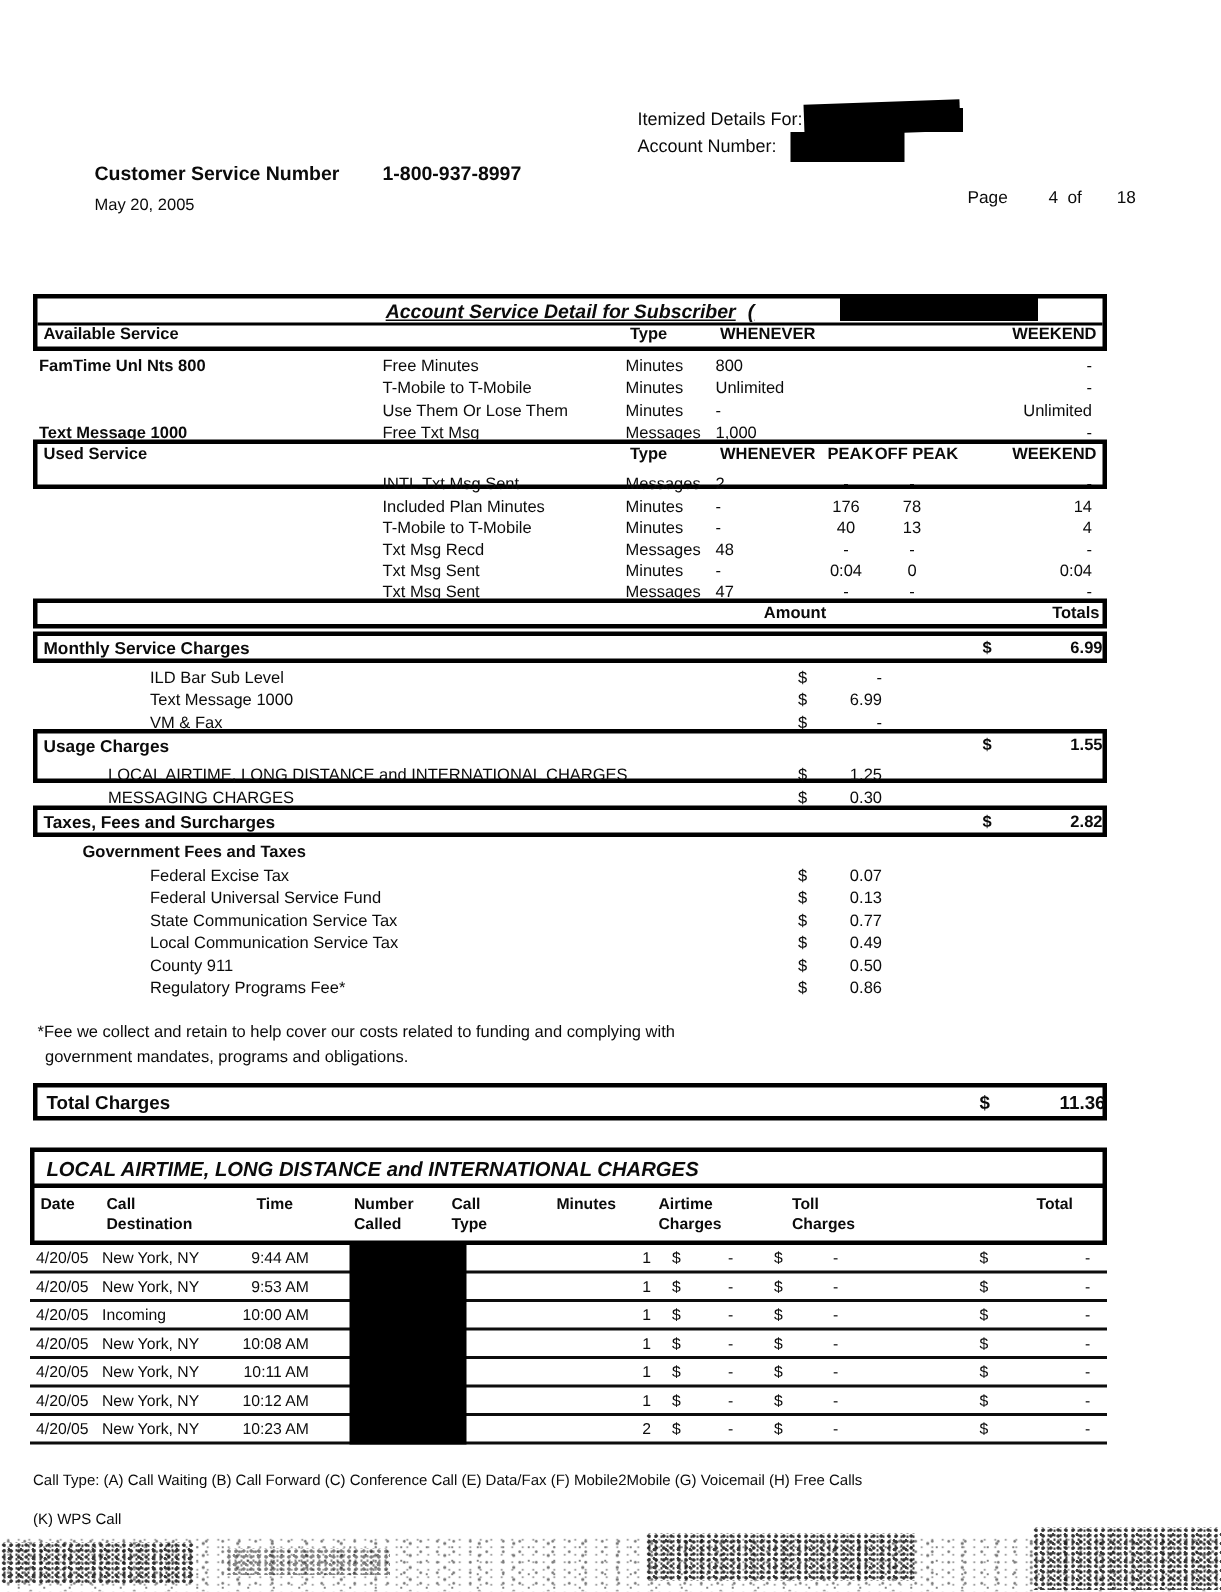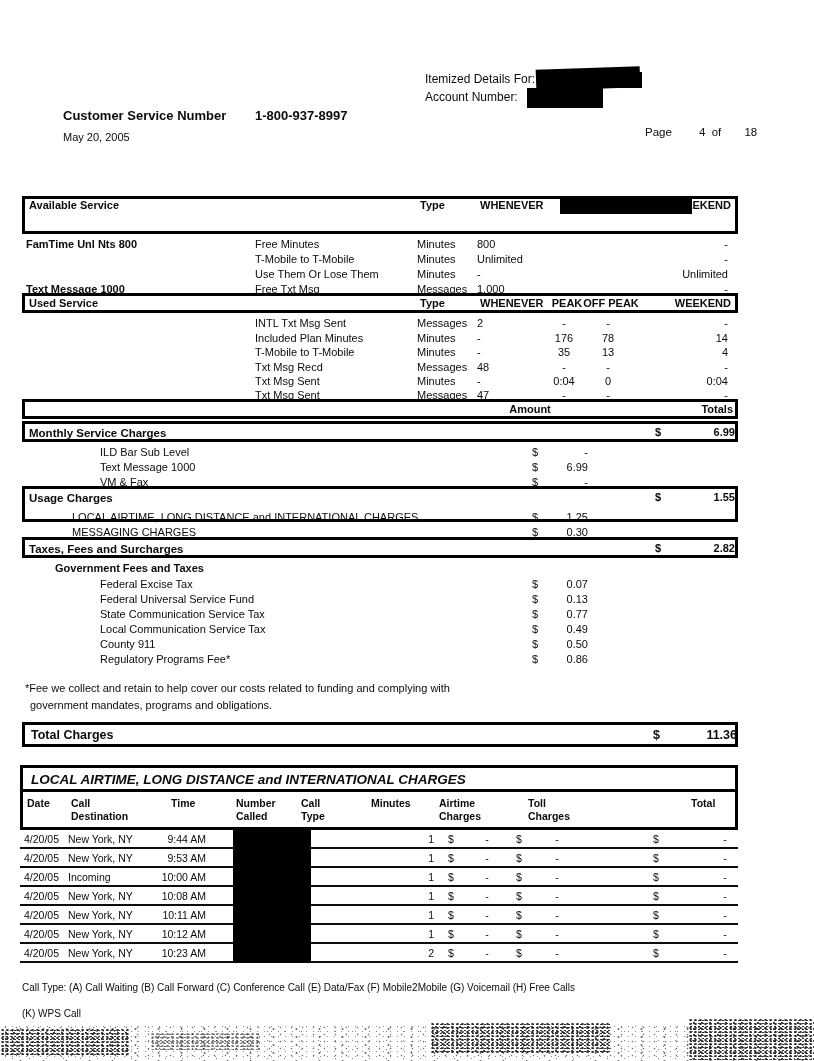--- a/index.html
+++ b/index.html
@@ -110,20 +110,24 @@
 <div class="abs pageline" style="left:645px; top:126px;">
   <span>Page</span>
   <span style="margin-left:24px;">4</span>
   <span style="margin-left:3px;">of</span>
   <span style="margin-left:20px;">18</span>
 </div>
 
 <div id="table1">
 
   <div class="sec titlebox">
+    <div class="title-row">
+      <span class="title-text">Account Service Detail for Subscriber</span>
+      <span class="title-text" style="margin-left:5px;">(</span>
+    </div>
     <div class="avail-hdr hrow">
       <span style="left:4px; top:0;">Available Service</span>
       <span style="left:395px; top:0;">Type</span>
       <span style="left:455px; top:0;">WHENEVER</span>
       <span class="c-wkd" style="top:0;">WEEKEND</span>
     </div>
   </div>
   <div class="redact" style="left:538px; top:2px; width:132px; height:16px;"></div>
 
   <div class="row" style="top:42px;">
@@ -148,21 +152,21 @@
     <span class="c-wkd">Unlimited</span>
   </div>
   <div class="row" style="top:87px;">
     <span class="c-svc">Text Message 1000</span>
     <span class="c-desc">Free Txt Msg</span>
     <span class="c-type">Messages</span>
     <span class="c-when">1,000</span>
     <span class="c-wkd">-</span>
   </div>
 
-  <div class="sec hrow" style="top:97px; height:20px;">
+  <div class="sec hrow" style="top:97px; height:33px;">
     <span style="left:4px; top:1px;">Used Service</span>
     <span style="left:395px; top:1px;">Type</span>
     <span style="left:455px; top:1px;">WHENEVER</span>
     <span class="c-peak" style="top:1px;">PEAK</span>
     <span class="c-off" style="top:1px;">OFF PEAK</span>
     <span class="c-wkd" style="top:1px;">WEEKEND</span>
   </div>
 
   <div class="row" style="top:121px;">
     <span class="c-desc">INTL Txt Msg Sent</span>
@@ -177,21 +181,21 @@
     <span class="c-type">Minutes</span>
     <span class="c-when">-</span>
     <span class="c-peak">176</span>
     <span class="c-off">78</span>
     <span class="c-wkd">14</span>
   </div>
   <div class="row" style="top:150px;">
     <span class="c-desc">T-Mobile to T-Mobile</span>
     <span class="c-type">Minutes</span>
     <span class="c-when">-</span>
-    <span class="c-peak">35</span>
+    <span class="c-peak">40</span>
     <span class="c-off">13</span>
     <span class="c-wkd">4</span>
   </div>
   <div class="row" style="top:164.5px;">
     <span class="c-desc">Txt Msg Recd</span>
     <span class="c-type">Messages</span>
     <span class="c-when">48</span>
     <span class="c-peak">-</span>
     <span class="c-off">-</span>
     <span class="c-wkd">-</span>

